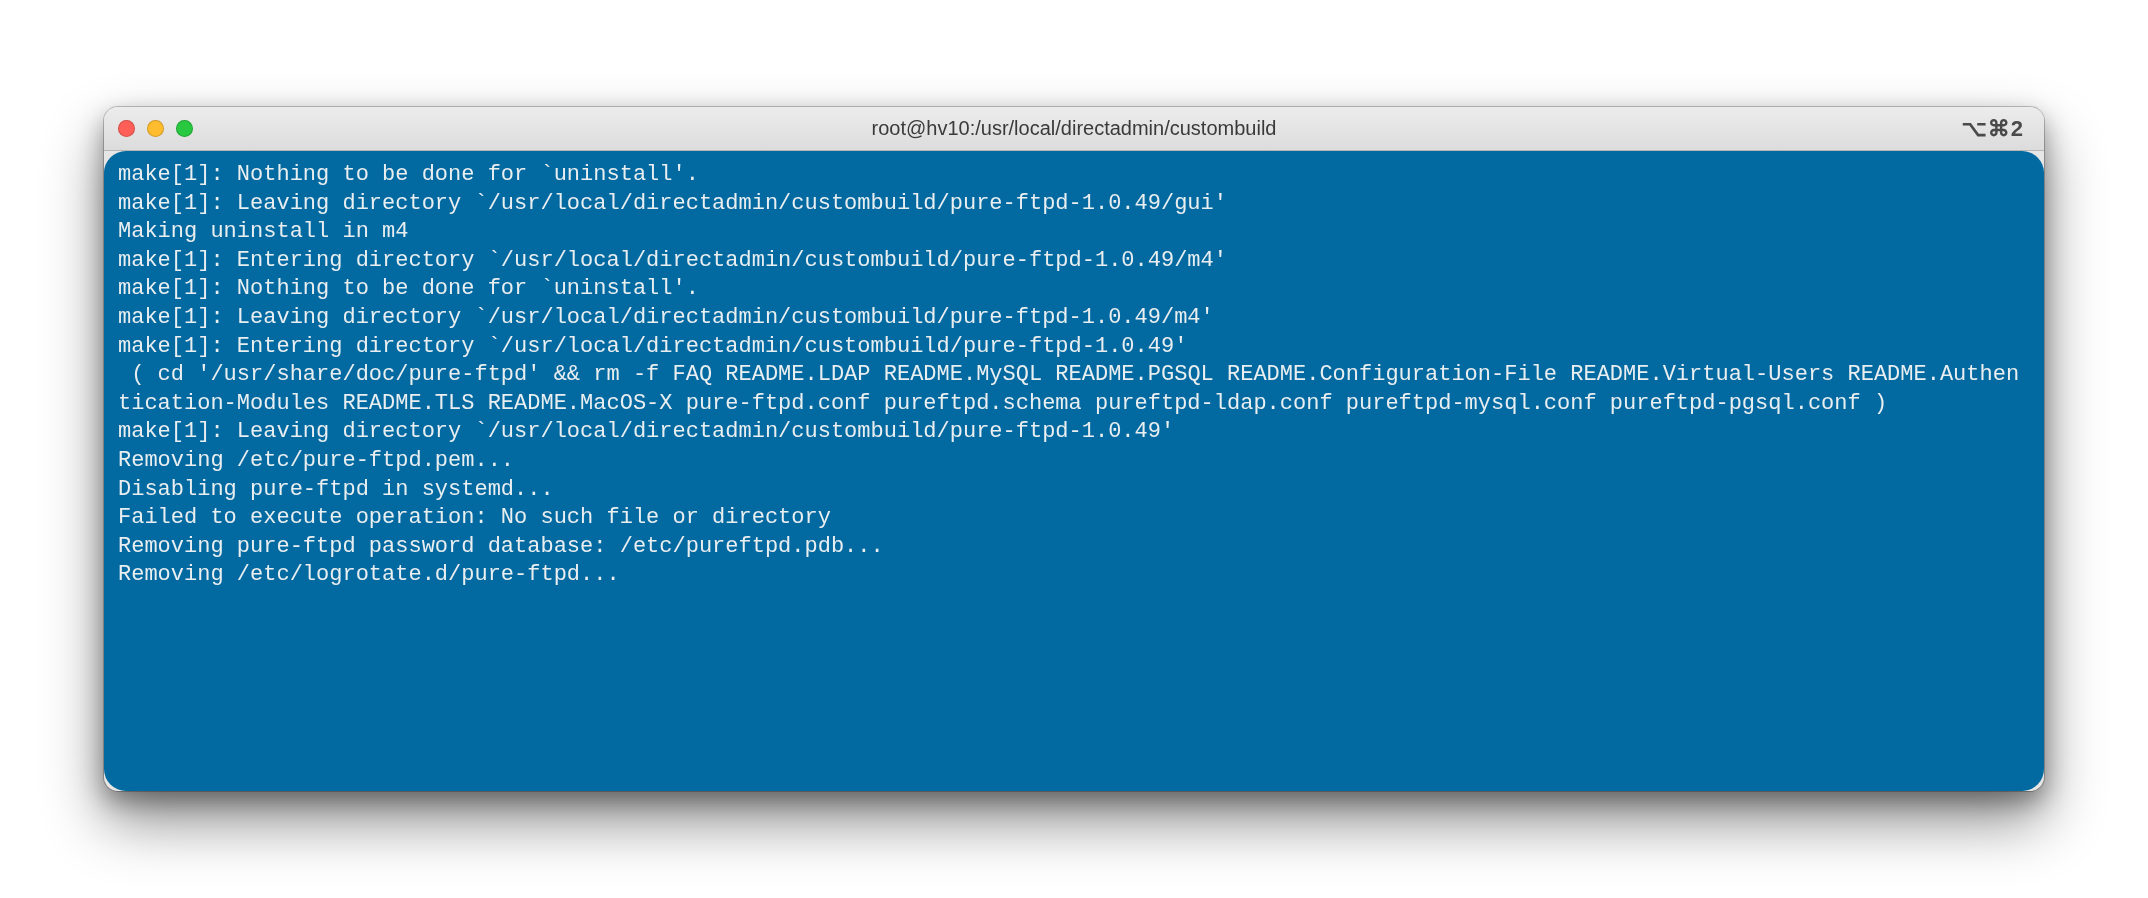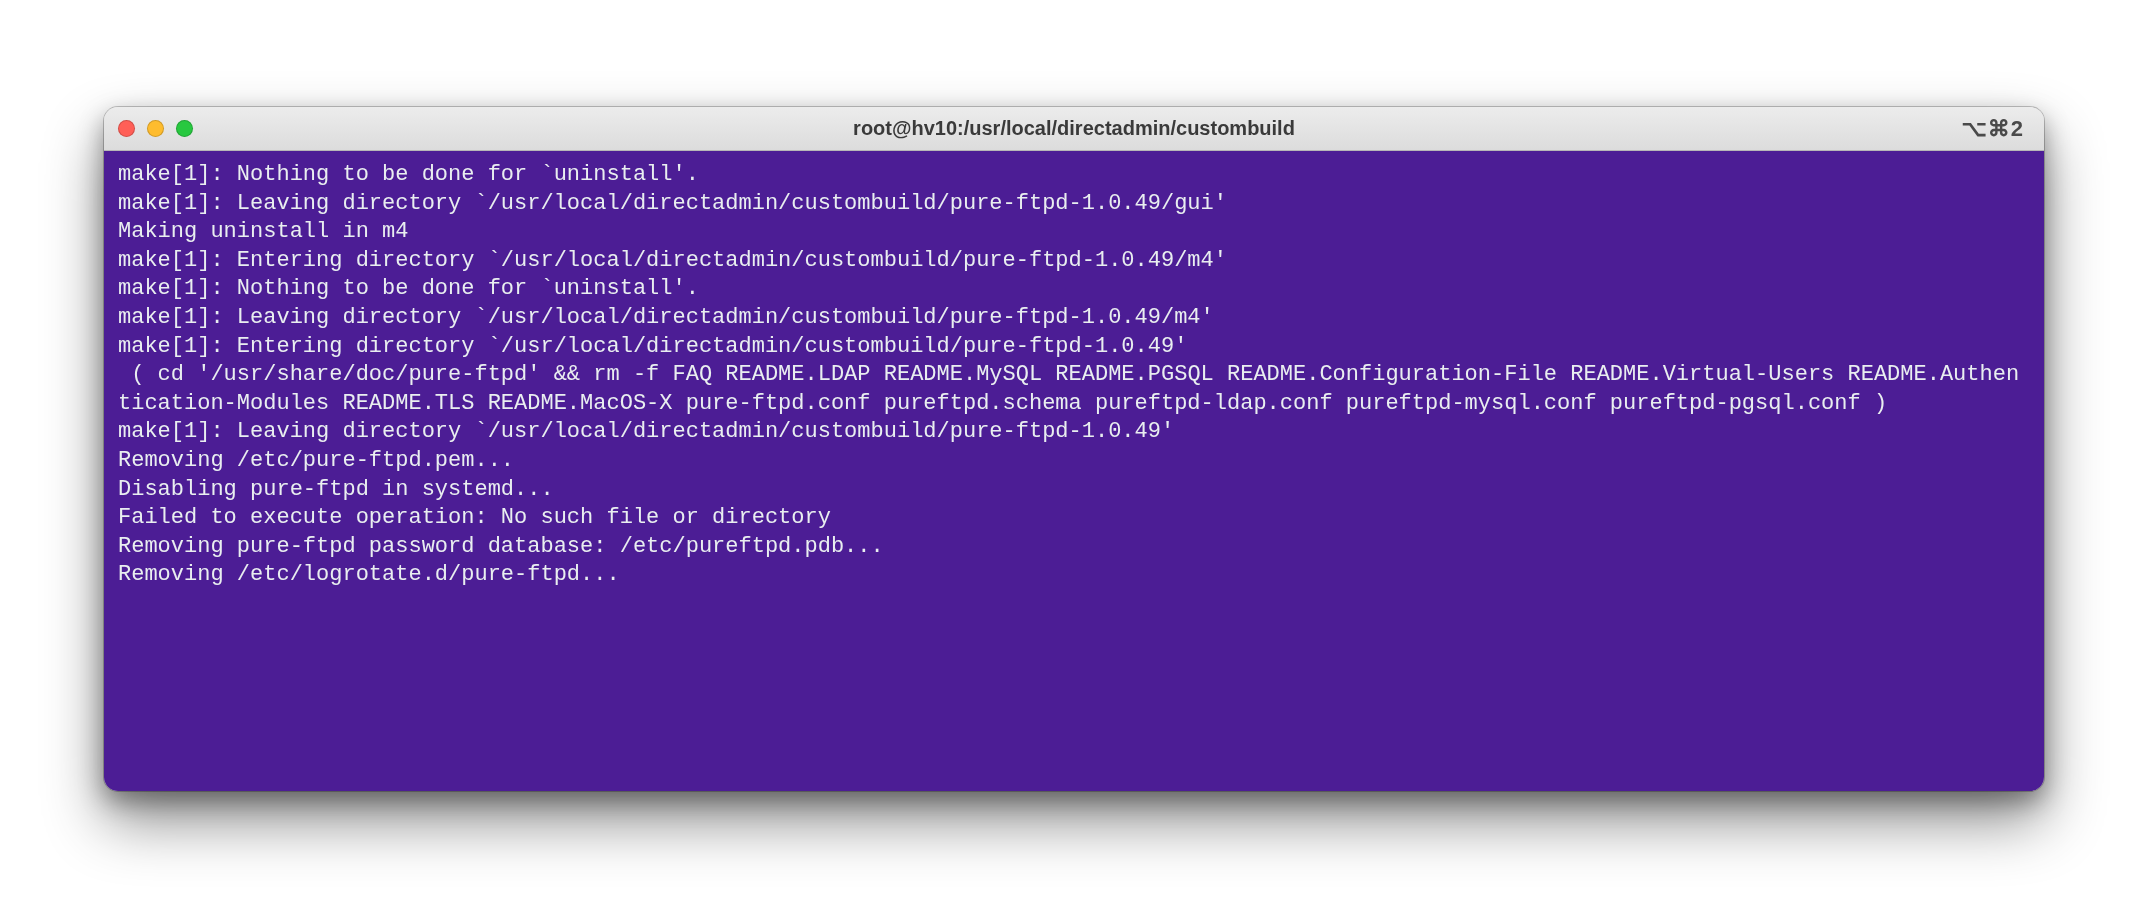--- a/index.html
+++ b/index.html
@@ -40,44 +40,45 @@
   .dot {
     width: 17px; height: 17px; border-radius: 50%;
     box-shadow: inset 0 0 0 1px rgba(0,0,0,.18);
   }
   .dot.red { background:#ff5f57; }
   .dot.yellow { background:#febc2e; }
   .dot.green { background:#28c840; }
   .title {
     position: absolute; left: 0; right: 0;
     text-align: center;
-    font-weight: 700;
+    font-weight: 400;
     font-size: 20px;
     color: #3a3a3a;
     pointer-events: none;
   }
   .shortcut {
     margin-left: auto;
     font-size: 22px;
     font-weight: 600;
     color: #4a4a4a;
     padding-right: 6px;
     letter-spacing: 1px;
     white-space: nowrap;
   }
   .term {
-    background: #4c1d95;
+    background: #0369a1;
     color: #e9eef0;
     font-family: "Menlo", "SFMono-Regular", "Consolas", "Liberation Mono", monospace;
     font-size: 22px;
     line-height: 1.30;
     padding: 10px 14px 16px 14px;
     min-height: 640px;
     white-space: pre-wrap;
     word-break: break-all;
+    border-radius: 22px;
   }
   .term .line { display: block; }
 </style>
 </head>
 <body>
 
 <div class="stage">
   <div class="window">
     <div class="titlebar">
       <div class="traffic">

